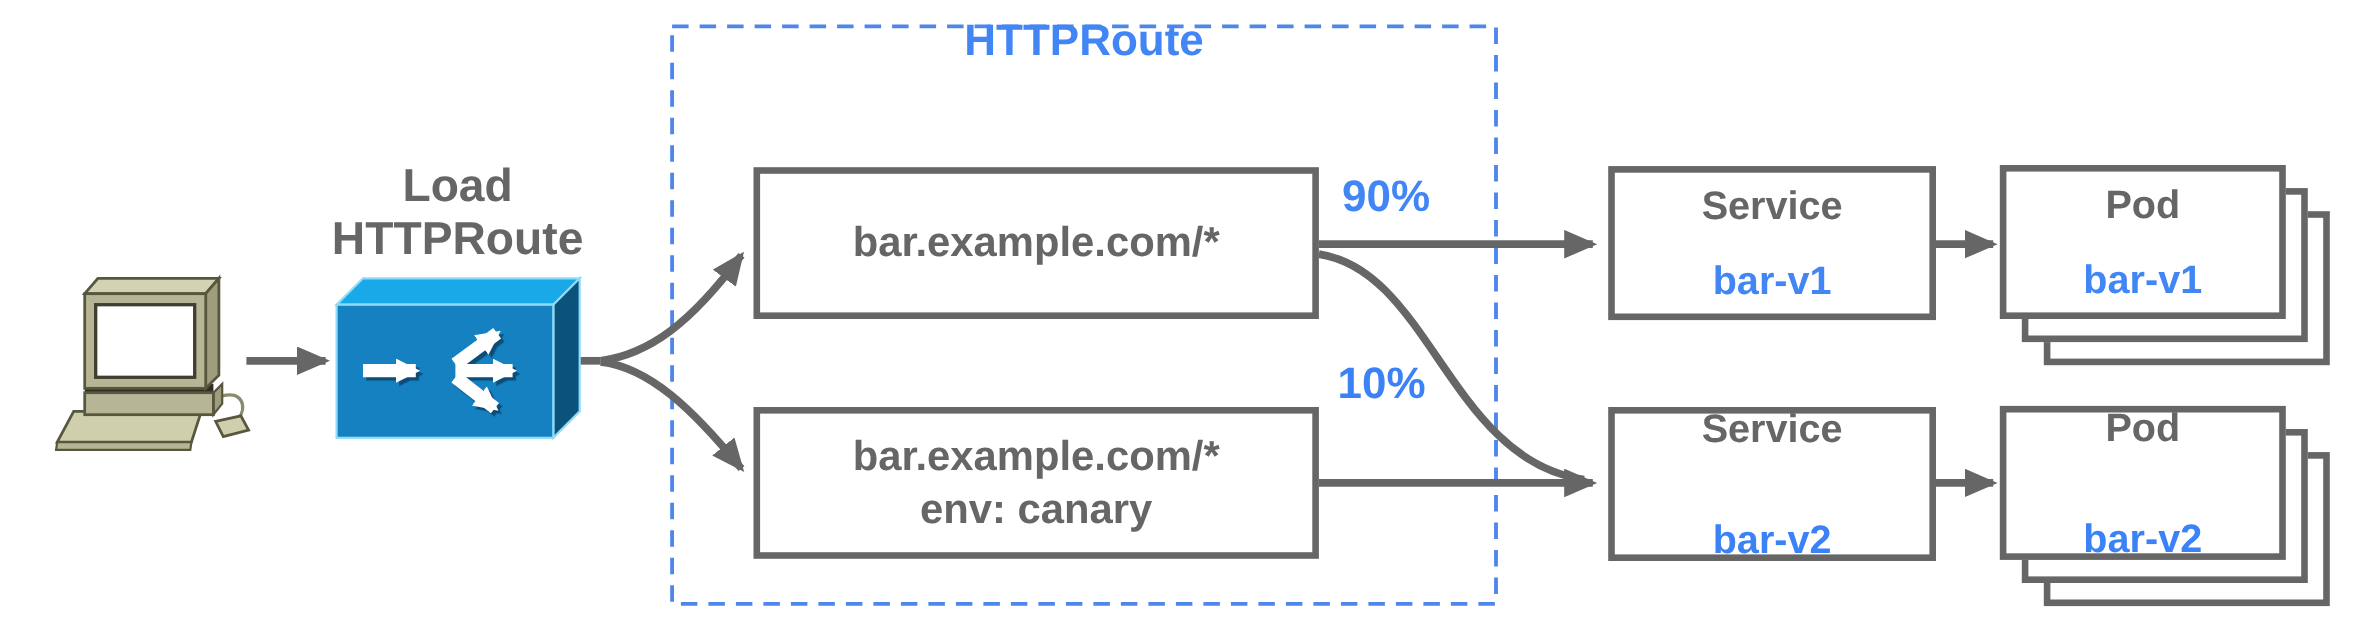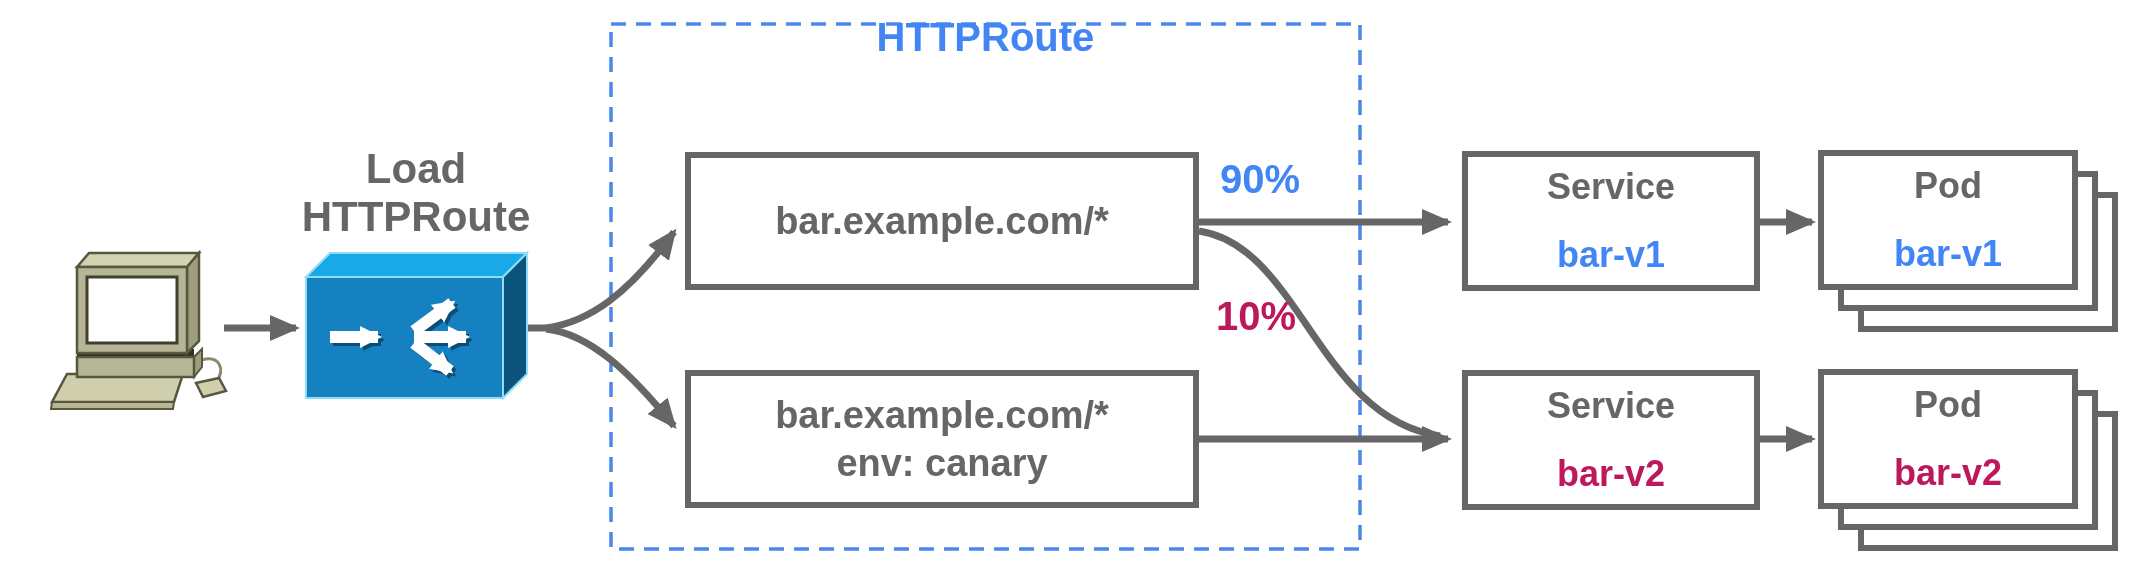--- a/index.html
+++ b/index.html
@@ -12,21 +12,21 @@
     position:absolute;box-sizing:border-box;background:#ffffff;border:6px solid #666666;
     display:flex;flex-direction:column;align-items:center;justify-content:center;
     color:#666666;font-weight:bold;text-align:center;z-index:3;
   }
   .route-box{font-size:38px;line-height:48px;}
   .sp-box{font-size:36px;line-height:46px;gap:22px;}
   .pod-card{
     position:absolute;box-sizing:border-box;background:#ffffff;border:6px solid #666666;z-index:2;
   }
   .blue{color:#4285f4;}
-  .green{color:#be185d;}
+  .green{color:#3b82f6;margin-top:33px;}
   .lb-label{
     position:absolute;left:246px;top:145px;width:340px;text-align:center;
     color:#666666;font-weight:bold;font-size:42px;line-height:48px;z-index:3;
   }
   .htitle{
     position:absolute;left:611px;top:14px;width:749px;text-align:center;
     color:#4285f4;font-weight:bold;font-size:40px;line-height:46px;z-index:3;
   }
   .weight{
     position:absolute;font-size:40px;line-height:48px;font-weight:bold;z-index:3;width:140px;

